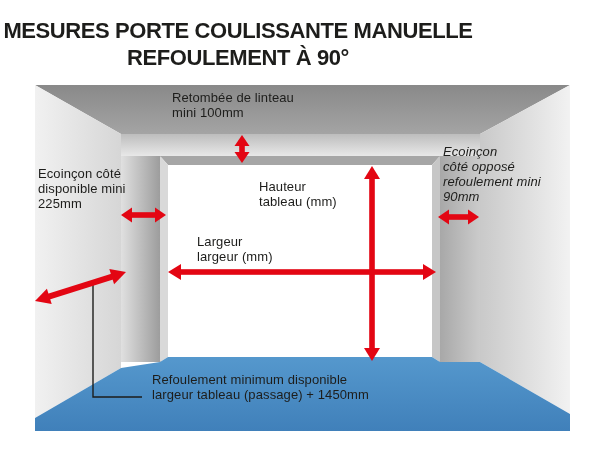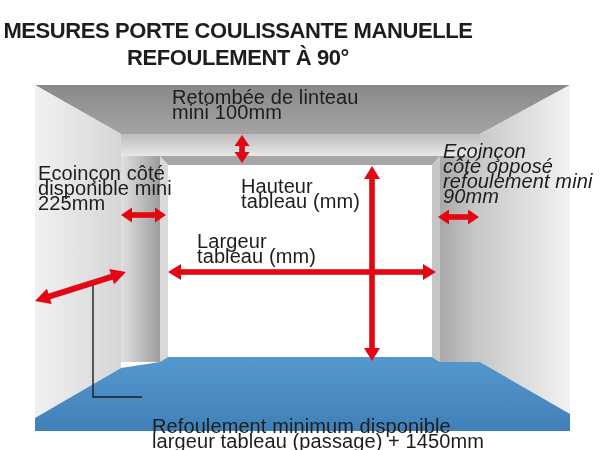--- a/index.html
+++ b/index.html
@@ -7,29 +7,29 @@
     position:relative;width:600px;height:450px;background:#fff;overflow:hidden;
     font-family:"Liberation Sans","DejaVu Sans",sans-serif;
   }
   .stage svg{position:absolute;left:0;top:0;}
   .title{
     position:absolute;top:17px;left:0;width:476px;text-align:center;
     font-size:22px;line-height:27px;font-weight:700;letter-spacing:-0.4px;
     color:#1d1d1b;white-space:pre-line;
   }
   .lbl{
-    position:absolute;font-size:20px;line-height:15px;color:#1d1d1b;
+    position:absolute;font-size:13px;line-height:15px;color:#1d1d1b;
     white-space:pre-line;letter-spacing:0.1px;
   }
   .lbl-lintel{left:172px;top:90px;}
   .lbl-left-pier{left:38px;top:166px;}
-  .lbl-height{left:241px;top:179px;}
+  .lbl-height{left:259px;top:179px;}
   .lbl-width{left:197px;top:234px;}
   .lbl-right-pier{left:443px;top:144px;font-style:italic;}
-  .lbl-clearance{left:152px;top:372px;margin-top:47px;}
+  .lbl-clearance{left:152px;top:372px;}
 </style>
 </head>
 <body>
 
 <div class="stage">
 
   <svg width="600" height="450" viewBox="0 0 600 450">
     <defs>
       <linearGradient id="ceilG" x1="0" y1="0" x2="0" y2="1">
         <stop offset="0" stop-color="#898989"></stop>
@@ -115,21 +115,21 @@
 REFOULEMENT À 90°</div>
 
   <div class="lbl lbl-lintel">Retombée de linteau
 mini 100mm</div>
   <div class="lbl lbl-left-pier">Ecoinçon côté
 disponible mini
 225mm</div>
   <div class="lbl lbl-height">Hauteur
 tableau (mm)</div>
   <div class="lbl lbl-width">Largeur
-tableau (mm)</div>
+largeur (mm)</div>
   <div class="lbl lbl-right-pier">Ecoinçon
 côté opposé
 refoulement mini
 90mm</div>
   <div class="lbl lbl-clearance">Refoulement minimum disponible
 largeur tableau (passage) + 1450mm</div>
 
 </div>
 
 </body></html>

